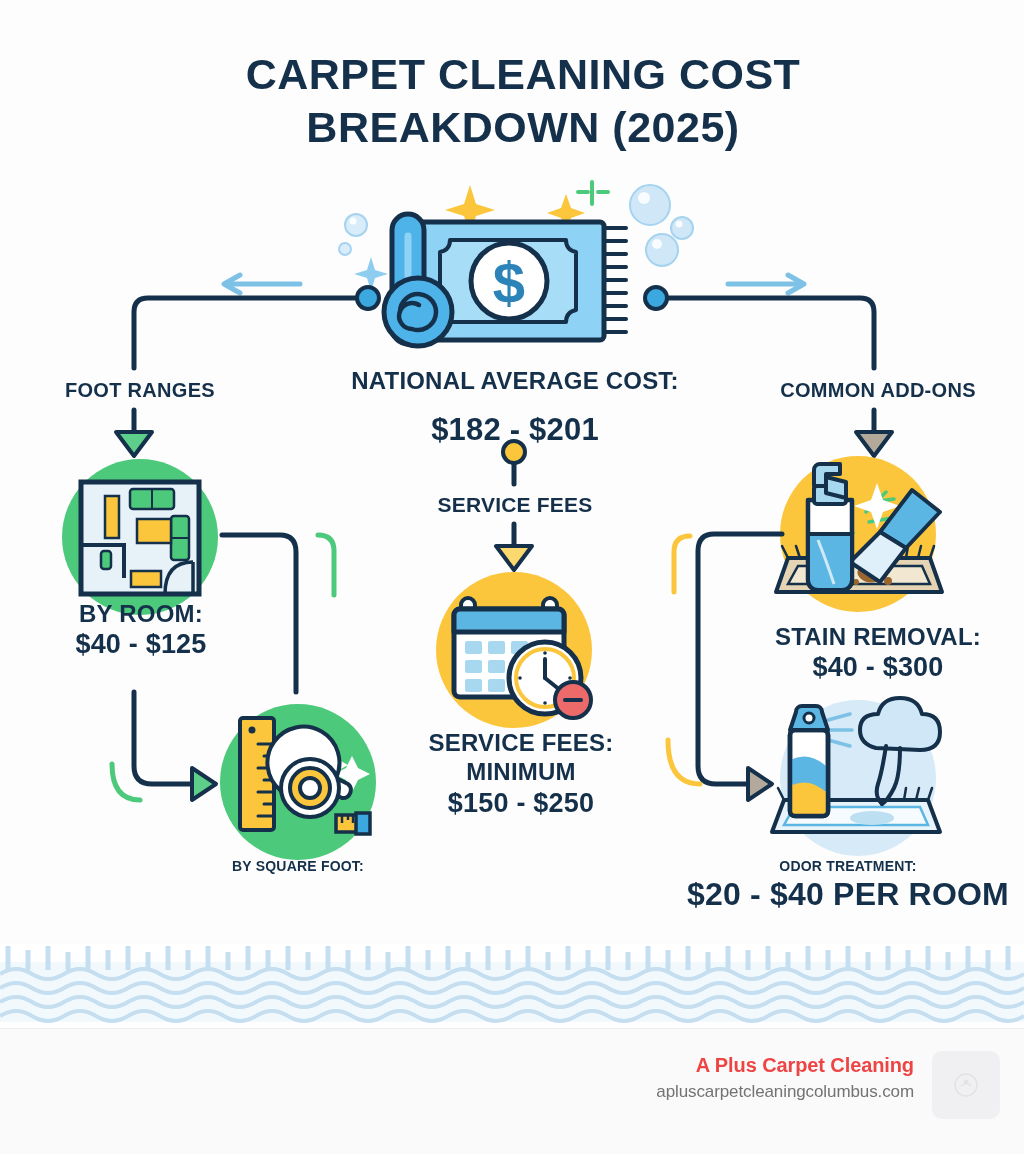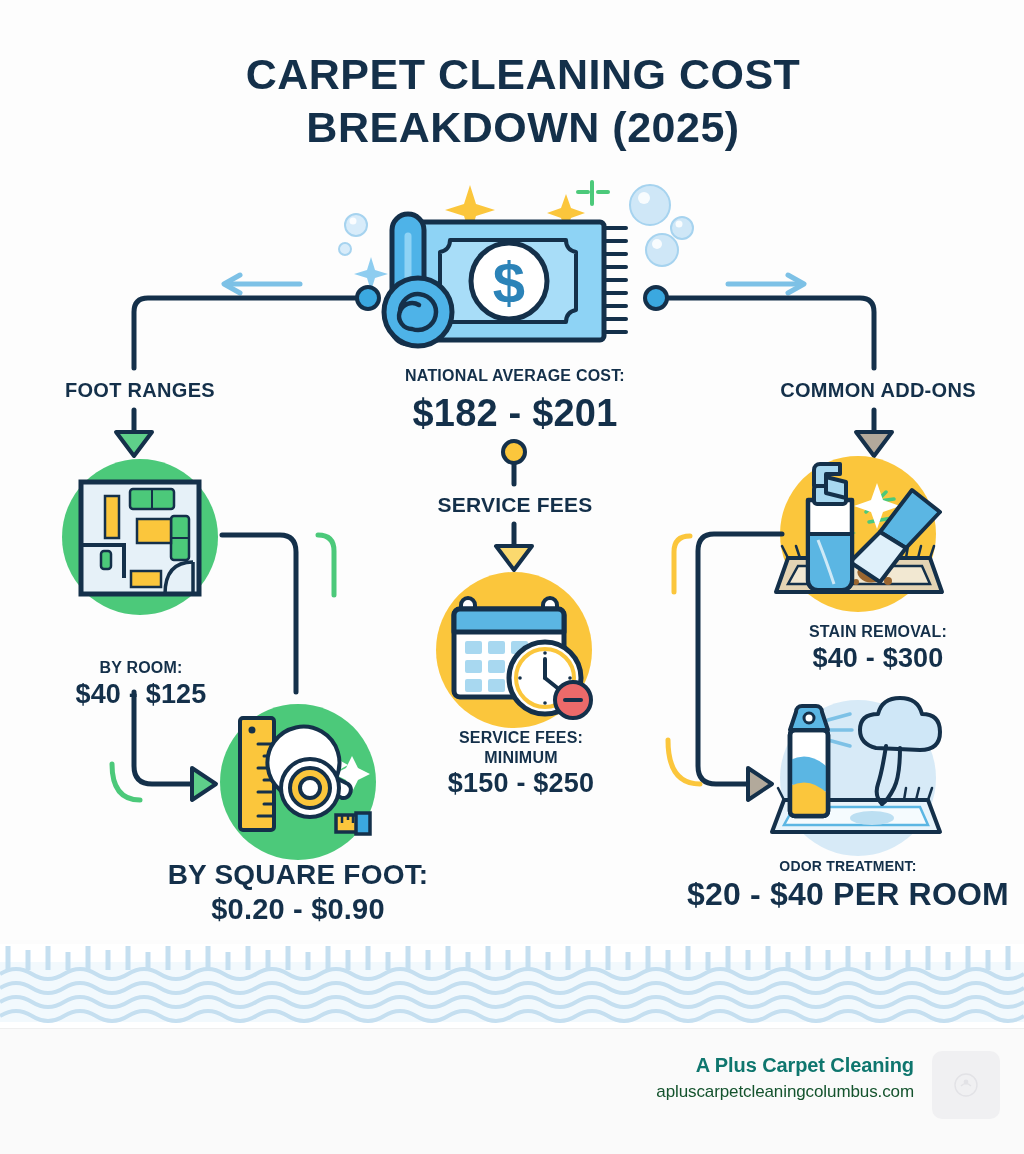--- a/index.html
+++ b/index.html
@@ -39,28 +39,28 @@
 
   
   .node-label {
     position:absolute;
     text-align:center;
     color:#14304a;
     font-weight:bold;
     line-height:1.22;
   }
   .lbl-kicker { font-size:20px; letter-spacing:0.3px; }
-  .lbl-sub    { font-size:16px; letter-spacing:0.2px; }
+  .lbl-sub    { font-size:24px; letter-spacing:0.2px; }
   .lbl-value  { font-size:27px; letter-spacing:0.2px; }
 
   #lbl-price-ranges { left:18px;  top:378px;  width:244px; }
   #lbl-national     { left:332px; top:366px;  width:366px; }
   #lbl-addons       { left:752px; top:378px;  width:252px; }
   #lbl-service-fees { left:390px; top:492px;  width:250px; }
-  #lbl-by-room      { left:20px;  top:658px;  width:242px; }
+  #lbl-by-room      { left:20px;  top:599px;  width:242px; }
   #lbl-stain        { left:730px; top:622px;  width:296px; }
   #lbl-min-fees     { left:398px; top:728px;  width:246px; }
   #lbl-by-sqft      { left:138px; top:858px;  width:320px; }
   #lbl-odor         { left:672px; top:858px;  width:352px; }
 
   
   .band {
     position:absolute; left:0; top:944px; width:1024px; height:84px;
   }
 
@@ -69,25 +69,25 @@
     position:absolute; left:0; top:1028px; width:1024px; height:126px;
     background:#fafafa;
     border-top:1px solid #efefef;
   }
   .footer-inner {
     position:absolute; right:24px; top:22px;
     display:flex; align-items:flex-start; gap:18px;
   }
   .footer-text { text-align:right; }
   .brand-name {
-    font-size:20px; font-weight:bold; color:#0f766e;
+    font-size:20px; font-weight:bold; color:#ef4444;
     letter-spacing:-0.1px; line-height:1.4;
   }
   .brand-url {
-    font-size:17px; color:#14532d; letter-spacing:-0.1px; line-height:1.5;
+    font-size:17px; color:#737373; letter-spacing:-0.1px; line-height:1.5;
   }
   .brand-logo {
     width:68px; height:68px; border-radius:10px;
     background:#f0f0f2;
     display:flex; align-items:center; justify-content:center;
   }
 </style>
 </head>
 <body>
 
@@ -341,21 +341,21 @@
       </g>
 
     </svg>
 
     <div class="node-label" id="lbl-price-ranges">
       <div class="lbl-kicker">FOOT RANGES</div>
     </div>
 
     <div class="node-label" id="lbl-national">
       <div class="lbl-sub">NATIONAL AVERAGE COST:</div>
-      <div class="lbl-value" style="font-size:38px;margin-top:4px;">$182 - $201</div>
+      <div class="lbl-value" style="font-size:31px;margin-top:16px;">$182 - $201</div>
     </div>
 
     <div class="node-label" id="lbl-addons">
       <div class="lbl-kicker">COMMON ADD-ONS</div>
     </div>
 
     <div class="node-label" id="lbl-service-fees">
       <div class="lbl-sub" style="font-size:21px;">SERVICE FEES</div>
     </div>
 
@@ -369,22 +369,21 @@
       <div class="lbl-value">$40 - $300</div>
     </div>
 
     <div class="node-label" id="lbl-min-fees">
       <div class="lbl-sub">SERVICE FEES:</div>
       <div class="lbl-sub">MINIMUM</div>
       <div class="lbl-value">$150 - $250</div>
     </div>
 
     <div class="node-label" id="lbl-by-sqft">
-      <div class="lbl-sub" style="font-size:28px;">BY SQUARE FOOT:</div>
-      <div class="lbl-value" style="font-size:29px;">$0.20 - $0.90</div>
+      <div class="lbl-sub" style="font-size:14px;">BY SQUARE FOOT:</div>
     </div>
 
     <div class="node-label" id="lbl-odor">
       <div class="lbl-sub" style="font-size:14px;">ODOR TREATMENT:</div>
       <div class="lbl-value" style="font-size:32px;">$20 - $40 PER ROOM</div>
     </div>
 
   </div>
 
   <svg class="band" viewBox="0 0 1024 84" preserveAspectRatio="none">

